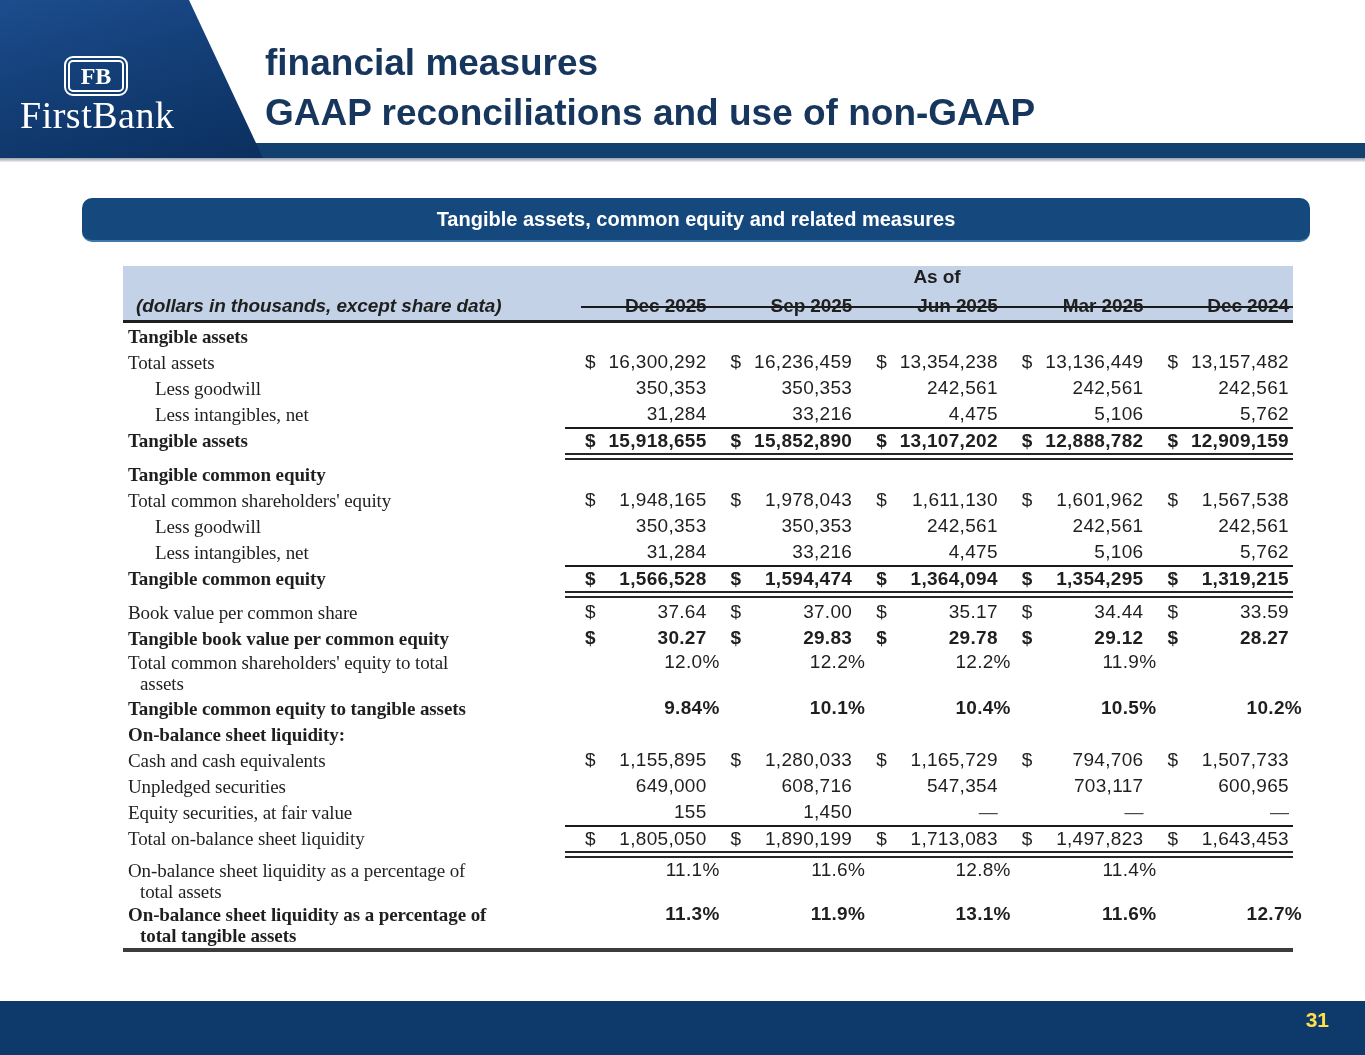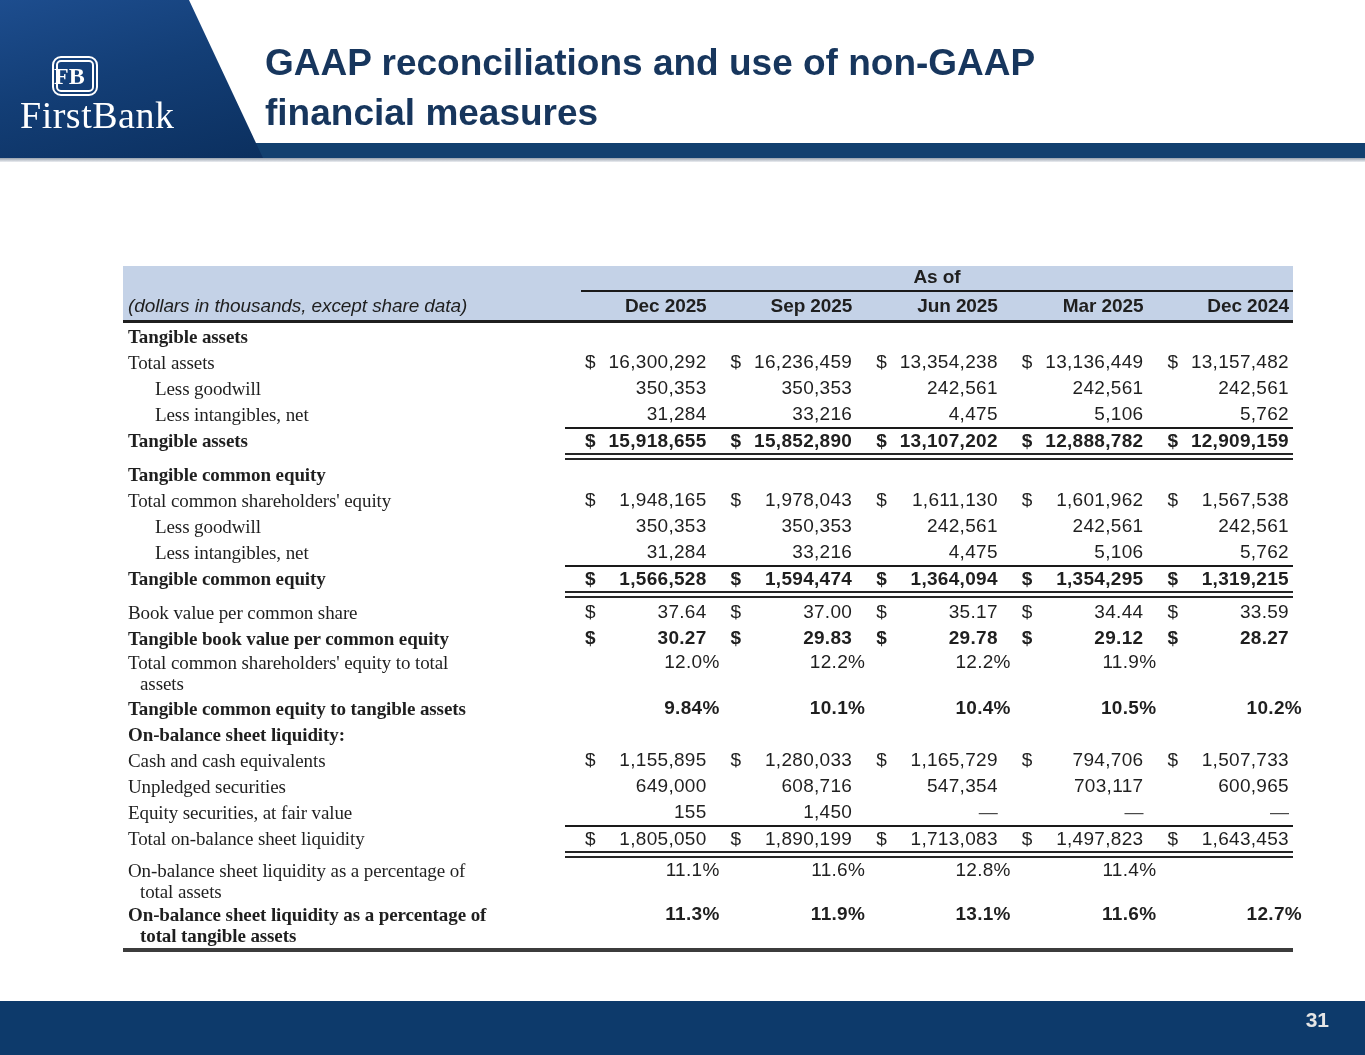--- a/index.html
+++ b/index.html
@@ -12,42 +12,42 @@
 
   
   .header { position:absolute; top:0; left:0; width:100%; height:162px; background:#ffffff; }
   .header-stripe { position:absolute; top:143px; left:0; width:100%; height:15px; background:#12406f; }
   .header-shadow { position:absolute; top:158px; left:0; width:100%; height:4px;
     background:linear-gradient(#97a1ad, #eceef2); }
   .header-wedge { position:absolute; top:0; left:0; width:280px; height:158px;
     background:linear-gradient(165deg, #1d4d8e 0%, #133e76 45%, #0b2f5e 100%);
     clip-path:polygon(0 0, 189px 0, 263px 100%, 0 100%); }
   .logo { position:absolute; left:20px; top:56px; color:#fff; }
-  .logo-badge { width:46px; height:40px; margin-left:32px; border:2.5px solid #fff; border-radius:9px;
-    display:flex; align-items:center; position:relative; }
+  .logo-badge { width:64px; height:40px; margin-left:44px; border:2.5px solid #fff; border-radius:9px;
+    display:flex; align-items:center; justify-content:center; position:relative; }
   .logo-badge::after { content:""; position:absolute; inset:2px; border:2px solid #fff; border-radius:5px; }
   .logo-badge span { font-family:"Liberation Serif", serif; font-size:24px; font-weight:bold; line-height:1; z-index:1; }
   .logo-name { font-family:"Liberation Serif", serif; font-size:38px; line-height:1.05; letter-spacing:0.5px; }
   .title { position:absolute; left:265px; top:38px; font-size:37px; font-weight:bold; color:#17365d; line-height:50px; }
 
   
   .banner { position:absolute; left:82px; top:198px; width:1228px; height:44px;
     background:#15497e; border-radius:10px; border-bottom:2px solid #3f77ae;
     display:flex; align-items:center; justify-content:center;
     color:#ffffff; font-weight:bold; font-size:20px; }
 
   
   .ftable { position:absolute; left:123px; top:266px; width:1170px; font-size:19px; color:#1f1f1f; letter-spacing:-0.1px; }
   .grid { display:grid; grid-template-columns:442px repeat(5, 145.6px); }
   .thead { background:#c4d2e7; border-bottom:3px solid #1f1f1f; }
   .asof-row { height:26px; }
   .asof-cell { grid-column:2 / 7; margin-left:16px; border-bottom:2px solid #1a1a1a;
-    display:flex; align-items:flex-end; justify-content:center; font-weight:bold; padding-bottom:2px; }
+    display:flex; align-items:flex-end; justify-content:center; font-weight:bold; padding-bottom:18px; }
   .dates-row { height:28px; }
-  .corner { display:flex; align-items:center; padding-left:5px; font-weight:normal; font-style:italic; white-space:nowrap; }
+  .corner { display:flex; align-items:center; padding-left:13px; font-weight:bold; font-style:italic; white-space:nowrap; }
   .thead-cell { display:flex; align-items:center; justify-content:center; font-weight:bold; }
 
   .trow { display:grid; grid-template-columns:442px repeat(5, 145.6px); min-height:26px; }
   .trow.wrap { min-height:44px; }
   .tlabel { display:flex; flex-direction:column; justify-content:center; padding-left:5px;
     line-height:21px; white-space:nowrap;font-family:Liberation Serif, serif; }
   .indent .tlabel { padding-left:32px; }
   .l2 { display:block; padding-left:12px; }
   .bold, .bold .tlabel, .section .tlabel { font-weight:bold; }
   .tcell { height:100%; display:flex; align-items:center; justify-content:flex-end; padding-right:4px; }
@@ -55,43 +55,46 @@
   .tcell.money { justify-content:space-between; padding-left:20px; }
   .val { letter-spacing:0.3px; white-space:nowrap; }
   .val-pct { margin-right:-13px; }
   .val-dash { color:#4a4a4a; letter-spacing:0; }
   .rule-top .tcell { border-top:2px solid #1a1a1a; }
   .rule-double { margin-left:442px; height:7px; border-top:2px solid #262626; border-bottom:2px solid #262626; margin-bottom:1px; }
   .table-bottom-rule { height:4px; background:#3c3c3c; margin-top:1px; }
 
   
   .footer { position:absolute; left:0; bottom:0; width:100%; height:54px; background:#0d3a6b; }
-  .page-number { position:absolute; right:36px; top:7px; color:#e5e5e5; font-weight:bold; font-size:21px; }
+  .page-number { position:absolute; right:36px; top:7px; color:#fde047; font-weight:bold; font-size:21px; }
 </style>
 </head>
 <body>
 
 <div class="slide">
 
   <div class="header">
     <div class="header-stripe"></div>
     <div class="header-shadow"></div>
     <div class="header-wedge"></div>
     <div class="logo">
       <div class="logo-badge">
         <span>FB</span>
       </div>
       <div class="logo-name">FirstBank</div>
     </div>
     <div class="title">
+      <div>financial measures</div>
       <div>GAAP reconciliations and use of non-GAAP</div>
-      <div>financial measures</div>
     </div>
   </div>
 
+  <div class="banner">
+    <span>Tangible assets, common equity and related measures</span>
+  </div>
 
   <div class="ftable">
     <div class="thead">
       <div class="grid asof-row">
         <div class="asof-cell">As of</div>
       </div>
       <div class="grid dates-row">
         <div class="corner">(dollars in thousands, except share data)</div>
       <div class="tcell thead-cell">Dec 2025</div>
           <div class="tcell thead-cell">Sep 2025</div>

